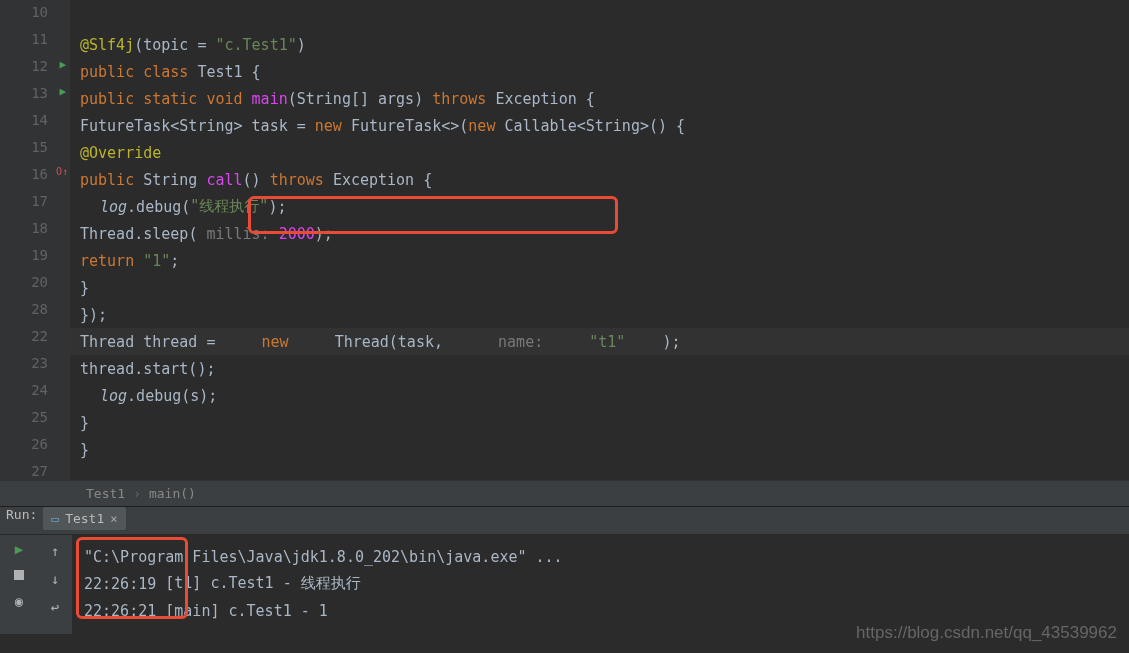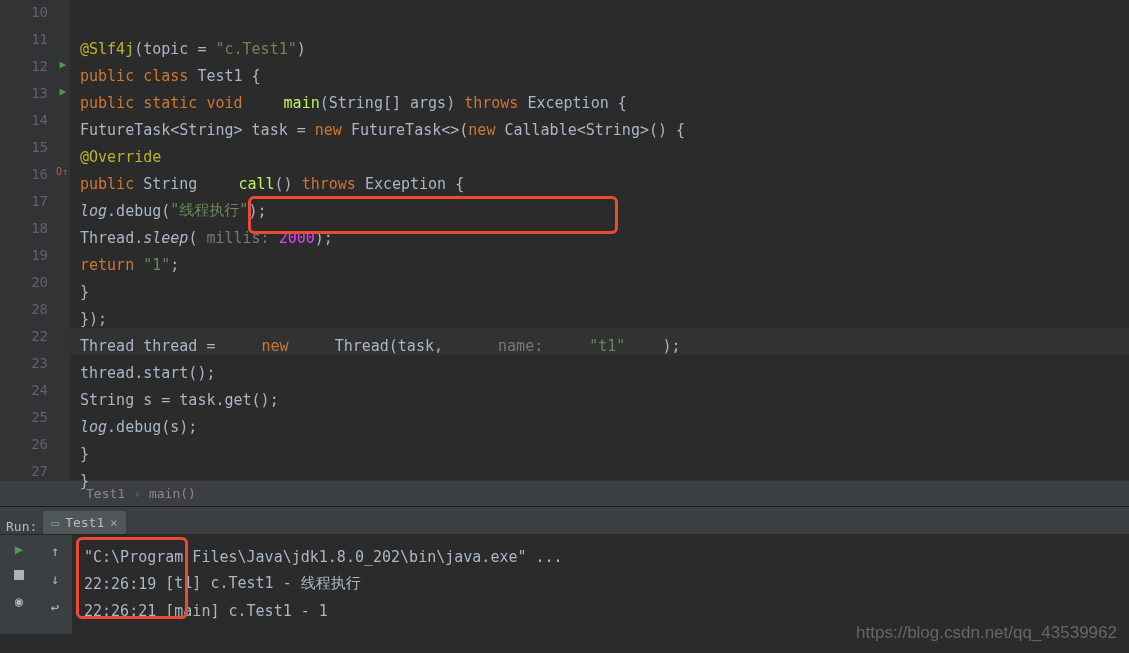--- a/index.html
+++ b/index.html
@@ -47,37 +47,37 @@
   font-size: 10px;
 }
 .code-area {
   flex: 1;
   padding-top: 4px;
   position: relative;
 }
 .code-line {
   height: 27px;
   display: flex;
-  align-items: flex-end;
+  align-items: center;
   padding-left: 10px;
   white-space: pre;
   position: relative;
 }
 .code-line.current {
   background: #323232;
   gap: 37px;
 }
 .kw { color: #cc7832; }
 .str { color: #6a8759; }
 .ann { color: #bbb529; }
 .num { color: #d946ef; }
 .hint { color: #787878; font-style: normal; }
-.method { color: #bef264; margin-left: 32px; }
-.field-italic { font-style: italic; }
-.static-italic { font-style: italic; }
+.method { color: #d946ef; }
+.field-italic { font-style: italic; margin-left: 20px; }
+.static-italic { }
 .highlight-box {
   position: absolute;
   border: 3px solid #e94b35;
   border-radius: 6px;
   pointer-events: none;
 }
 .breadcrumb {
   height: 26px;
   background: #3c3f41;
   border-top: 1px solid #323232;
@@ -93,21 +93,21 @@
   height: 128px;
   background: #2b2b2b;
   border-top: 1px solid #1e1e1e;
   display: flex;
   flex-direction: column;
 }
 .run-header {
   height: 28px;
   background: #3c3f41;
   display: flex;
-  align-items: flex-end;
+  align-items: flex-start;
   padding-left: 6px;
   font-size: 13px;
   color: #bbb;
   border-bottom: 1px solid #282828;
 }
 .run-tab {
   display: flex;
   align-items: center;
   gap: 6px;
   padding: 4px 8px;
@@ -235,21 +235,20 @@
     <div class="code-line">        <span>FutureTask&lt;String&gt; task = </span><span class="kw">new </span><span>FutureTask&lt;&gt;(</span><span class="kw">new </span><span>Callable&lt;String&gt;() {</span></div>
     <div class="code-line">            <span class="ann">@Override</span></div>
     <div class="code-line">            <span class="kw">public </span><span>String </span><span class="method">call</span><span>() </span><span class="kw">throws </span><span>Exception {</span></div>
     <div class="code-line">                <span class="field-italic">log</span><span>.debug(</span><span class="str">"线程执行"</span><span>);</span></div>
     <div class="code-line">                <span>Thread.</span><span class="static-italic">sleep</span><span>(</span><span class="hint"> millis: </span><span class="num">2000</span><span>);</span></div>
     <div class="code-line">                <span class="kw">return </span><span class="str">"1"</span><span>;</span></div>
     <div class="code-line">            <span>}</span></div>
     <div class="code-line">        <span>});</span></div>
     <div class="code-line current">        <span>Thread thread = </span><span class="kw">new </span><span>Thread(task, </span><span class="hint"> name: </span><span class="str">"t1"</span><span>);</span></div>
     <div class="code-line">        <span>thread.start();</span></div>
-    <div class="code-line">        <span>String s = task.get();</span></div>
     <div class="code-line">        <span class="field-italic">log</span><span>.debug(s);</span></div>
     <div class="code-line">    <span>}</span></div>
     <div class="code-line"><span>}</span></div>
 
     <div class="highlight-box" style="left:178px; top:196px; width:370px; height:38px;"></div>
   </div>
 </div>
 
 <div class="breadcrumb">
   <span>Test1</span>

